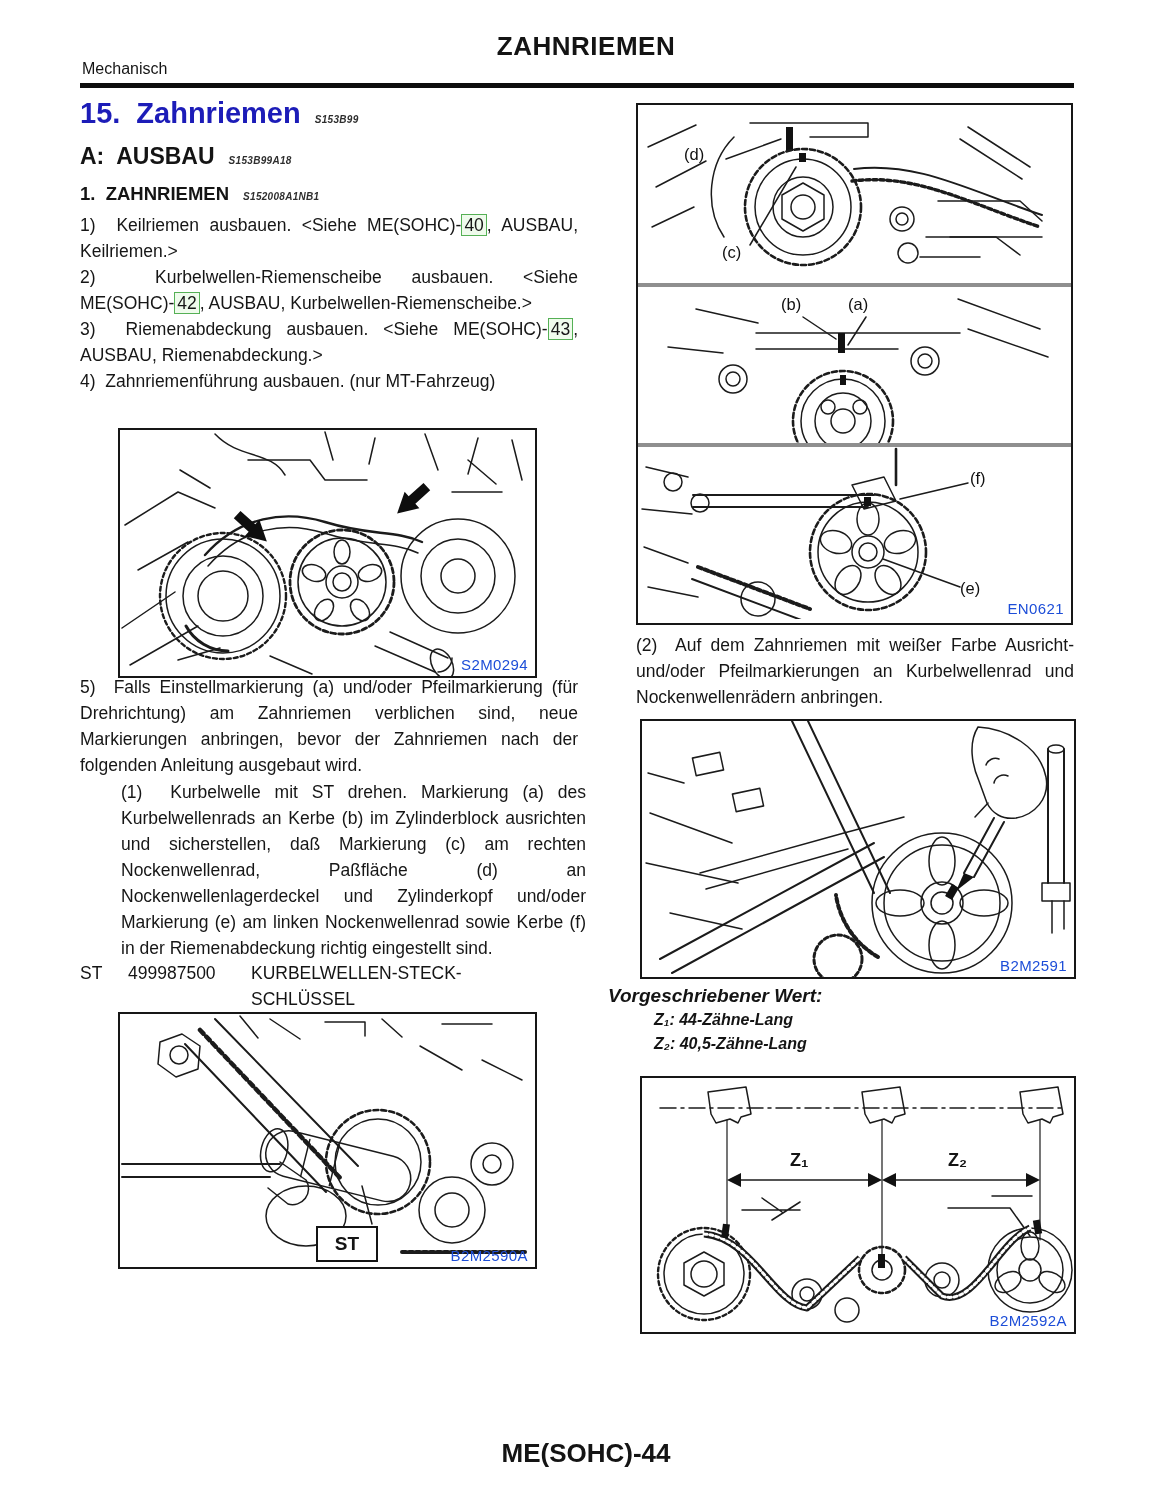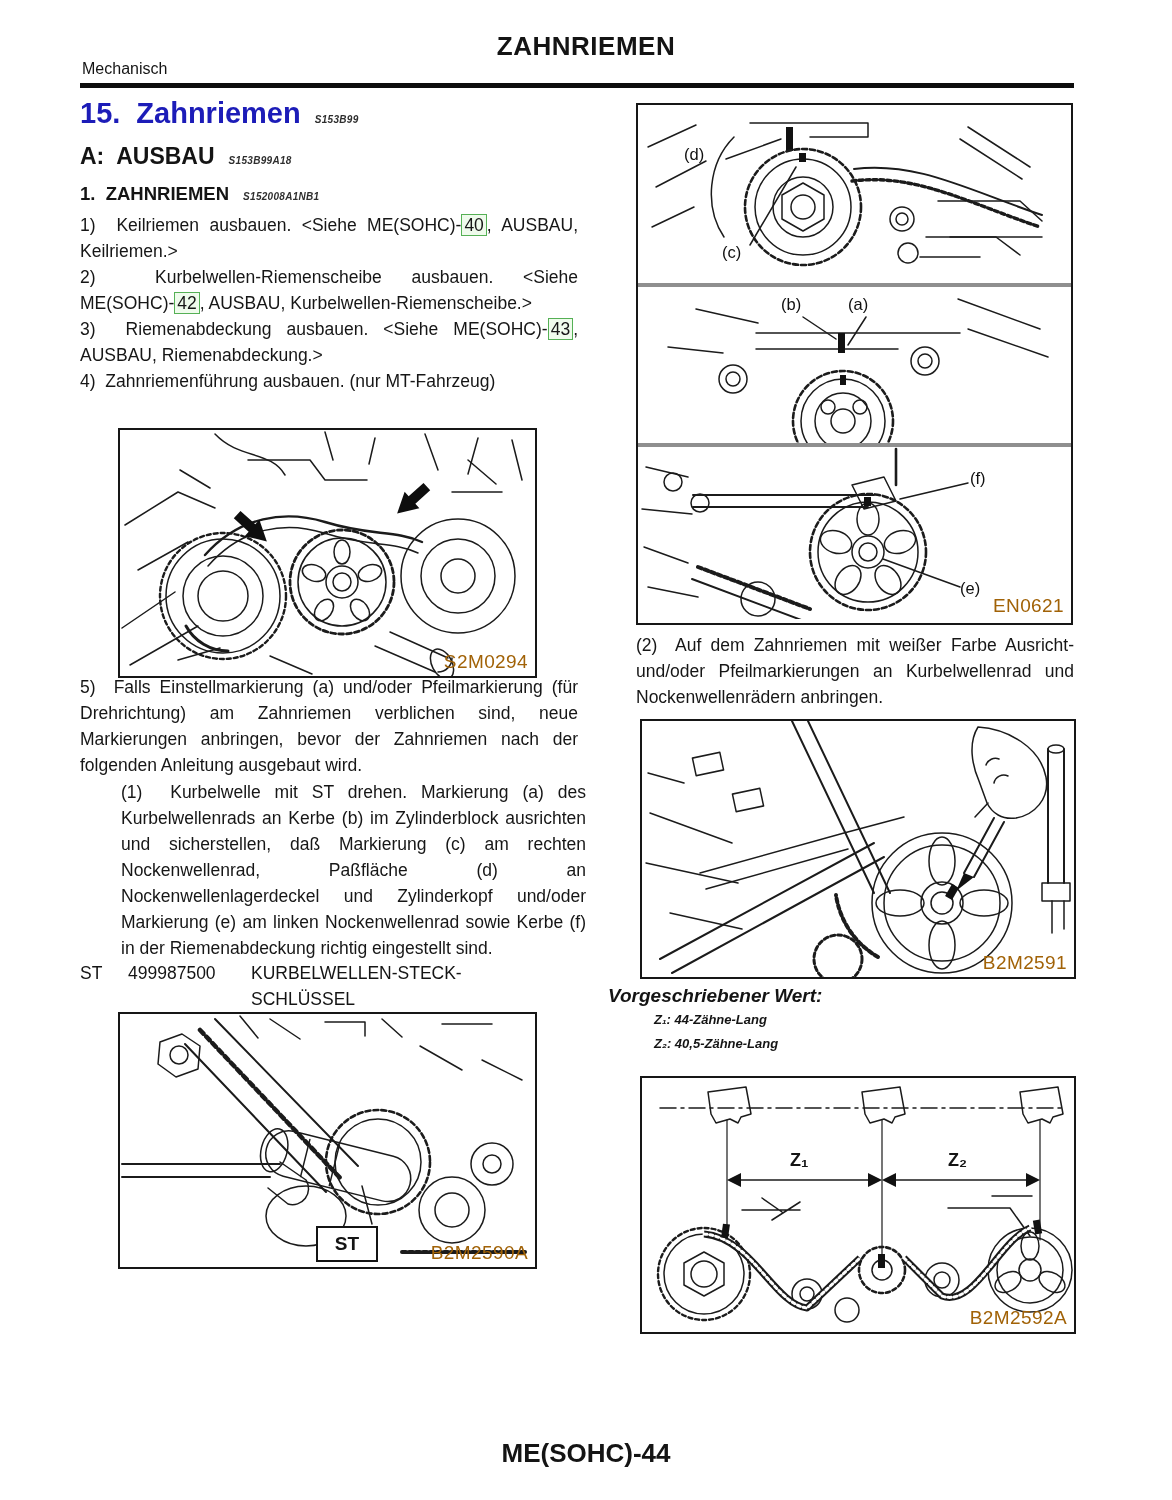--- a/index.html
+++ b/index.html
@@ -25,25 +25,25 @@
   .linknum{border:1.5px solid #55b055; background:#effbec; padding:0 2px; cursor:pointer;}
   .p5{left:80px; top:674px; width:498px;}
   .sub1{left:113px; top:779px; width:465px;margin-left:8px;}
   .st-line{left:80px; top:960px; width:500px; font-size:17.5px; line-height:26px; display:flex;}
   .st-line .c1{width:48px;}
   .st-line .c2{width:123px;}
   .st-line .c3{width:300px; text-align:left;}
   .p2r{left:636px; top:632px; width:438px;}
   
   .spec{left:608px; top:984px; width:450px; font-weight:bold; font-style:italic; font-size:19px; line-height:24px;}
-  .spec .zline{margin-left:46px; font-size:13px;}
+  .spec .zline{margin-left:46px; font-size:16px;}
   
   .fig{position:absolute; border:2px solid #161616; background:#fff;}
   .fig svg{position:absolute; left:0; top:0;}
-  .figcode{position:absolute; right:7px; bottom:3px; font-size:19px; color:#a16207; letter-spacing:0.4px;}
+  .figcode{position:absolute; right:7px; bottom:3px; font-size:15px; color:#1d4ed8; letter-spacing:0.4px;}
   .figlabel{position:absolute; font-size:16.5px; color:#101010; white-space:nowrap;}
   .panel{position:relative; width:433px; overflow:hidden;}
   .psep{width:433px; height:4px; background:#8f8f8f;}
   .stbox{position:absolute; left:196px; top:212px; width:58px; height:32px; border:2px solid #141414;
          display:flex; align-items:center; justify-content:center; font-weight:bold; font-size:19px; background:#fff;}
   .zlab{position:absolute; font-weight:bold; font-size:18px; font-style:normal;}
   
   .footer{left:0; top:1438px; width:1172px; text-align:center; font-size:26px; font-weight:bold;}
   .ln{stroke:#1b1b1b; fill:none; stroke-width:1.5; stroke-linecap:round; stroke-linejoin:round;}
 </style>

